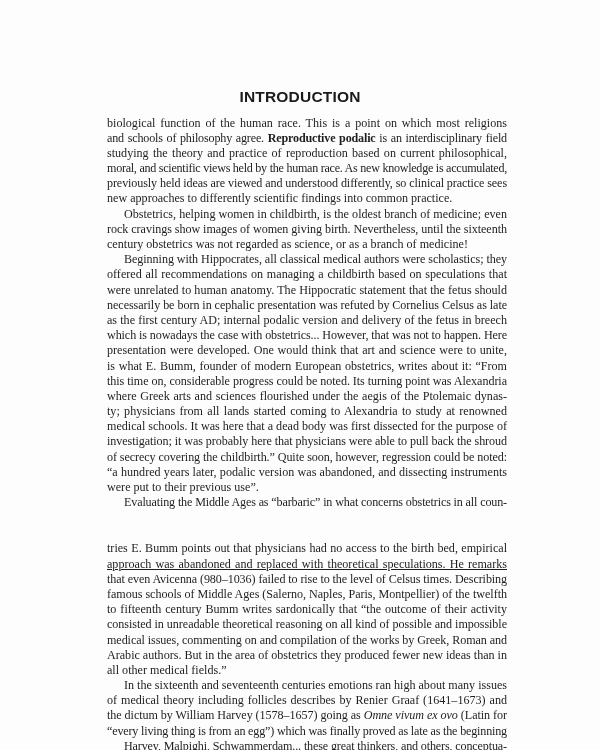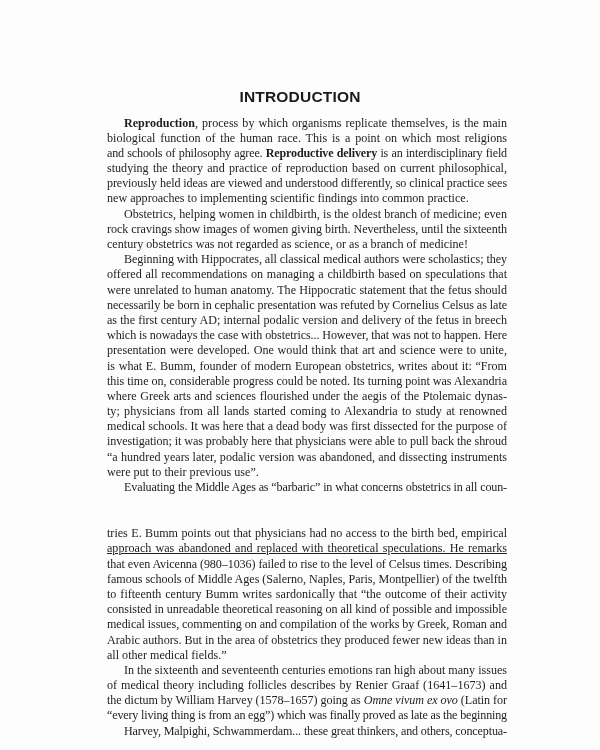--- a/index.html
+++ b/index.html
@@ -20,46 +20,47 @@
   b { font-weight: bold; }
   i { font-style: italic; }
 </style>
 </head>
 <body>
 
 <div class="page">
   <div class="title">INTRODUCTION</div>
   <div class="body-text" id="body-text">
       <div>
-        <span class="line indent" style="word-spacing: 0px;"><span style="white-space: nowrap;"><b>Reproduction</b>, process by which organisms replicate themselves, is the main</span></span>
         <span class="line" style="word-spacing: 0px;"><span style="white-space: nowrap;">biological function of the human race. This is a point on which most religions</span></span>
-        <span class="line" style="word-spacing: 0px;"><span style="white-space: nowrap; letter-spacing: -0.165737px;">and schools of philosophy agree. <b>Reproductive delivery</b> is an interdisciplinary field</span></span>
+        <span class="line" style="word-spacing: 0px;"><span style="white-space: nowrap; letter-spacing: -0.165737px;">and schools of philosophy agree. <b>Reproductive podalic</b> is an interdisciplinary field</span></span>
         <span class="line" style="word-spacing: 0px;"><span style="white-space: nowrap;">studying the theory and practice of reproduction based on current philosophical,</span></span>
+        <span class="line" style="word-spacing: 0px;"><span style="white-space: nowrap; letter-spacing: -0.267671px;">moral, and scientific views held by the human race. As new knowledge is accumulated,</span></span>
         <span class="line" style="word-spacing: 0px;"><span style="white-space: nowrap; letter-spacing: -0.101199px;">previously held ideas are viewed and understood differently, so clinical practice sees</span></span>
-        <span class="line last">new approaches to implementing scientific findings into common practice.</span>
+        <span class="line last">new approaches to differently scientific findings into common practice.</span>
       </div>
       <div>
         <span class="line indent" style="word-spacing: 0px;"><span style="white-space: nowrap;">Obstetrics, helping women in childbirth, is the oldest branch of medicine; even</span></span>
         <span class="line" style="word-spacing: 0px;"><span style="white-space: nowrap; letter-spacing: -0.0495427px;">rock cravings show images of women giving birth. Nevertheless, until the sixteenth</span></span>
         <span class="line last">century obstetrics was not regarded as science, or as a branch of medicine!</span>
       </div>
       <div>
         <span class="line indent" style="word-spacing: 0px;"><span style="white-space: nowrap; letter-spacing: -0.0570312px;">Beginning with Hippocrates, all classical medical authors were scholastics; they</span></span>
         <span class="line" style="word-spacing: 0px;"><span style="white-space: nowrap;">offered all recommendations on managing a childbirth based on speculations that</span></span>
         <span class="line" style="word-spacing: 0px;"><span style="white-space: nowrap;">were unrelated to human anatomy. The Hippocratic statement that the fetus should</span></span>
         <span class="line" style="word-spacing: 0px;"><span style="white-space: nowrap; letter-spacing: -0.0517113px;">necessarily be born in cephalic presentation was refuted by Cornelius Celsus as late</span></span>
         <span class="line" style="word-spacing: 0px;"><span style="white-space: nowrap;">as the first century AD; internal podalic version and delivery of the fetus in breech</span></span>
         <span class="line" style="word-spacing: 0px;"><span style="white-space: nowrap; letter-spacing: -0.095256px;">which is nowadays the case with obstetrics... However, that was not to happen. Here</span></span>
         <span class="line" style="word-spacing: 0px;"><span style="white-space: nowrap;">presentation were developed. One would think that art and science were to unite,</span></span>
         <span class="line" style="word-spacing: 0px;"><span style="white-space: nowrap;">is what E. Bumm, founder of modern European obstetrics, writes about it: “From</span></span>
         <span class="line" style="word-spacing: 0px;"><span style="white-space: nowrap; letter-spacing: -0.0522693px;">this time on, considerable progress could be noted. Its turning point was Alexandria</span></span>
         <span class="line" style="word-spacing: 0px;"><span style="white-space: nowrap;">where Greek arts and sciences flourished under the aegis of the Ptolemaic dynas-</span></span>
         <span class="line" style="word-spacing: 0px;"><span style="white-space: nowrap;">ty; physicians from all lands started coming to Alexandria to study at renowned</span></span>
         <span class="line" style="word-spacing: 0px;"><span style="white-space: nowrap; letter-spacing: -0.00390625px;">medical schools. It was here that a dead body was first dissected for the purpose of</span></span>
         <span class="line" style="word-spacing: 0px;"><span style="white-space: nowrap; letter-spacing: -0.0711397px;">investigation; it was probably here that physicians were able to pull back the shroud</span></span>
+        <span class="line" style="word-spacing: 0px;"><span style="white-space: nowrap; letter-spacing: -0.0859375px;">of secrecy covering the childbirth.” Quite soon, however, regression could be noted:</span></span>
         <span class="line" style="word-spacing: 0px;"><span style="white-space: nowrap;">“a hundred years later, podalic version was abandoned, and dissecting instruments</span></span>
         <span class="line last">were put to their previous use”.</span>
       </div>
       <div>
         <span class="line indent" style="word-spacing: 0px;"><span style="white-space: nowrap; letter-spacing: -0.139082px;">Evaluating the Middle Ages as “barbaric” in what concerns obstetrics in all coun-</span></span>
         <span class="line" style="word-spacing: 0px; margin-top: 31px;"><span style="white-space: nowrap;">tries E. Bumm points out that physicians had no access to the birth bed, empirical</span></span>
         <span class="line" style="word-spacing: 0px; text-decoration: underline;"><span style="white-space: nowrap;">approach was abandoned and replaced with theoretical speculations. He remarks</span></span>
         <span class="line" style="word-spacing: 0px;"><span style="white-space: nowrap; letter-spacing: -0.0961397px;">that even Avicenna (980–1036) failed to rise to the level of Celsus times. Describing</span></span>
         <span class="line" style="word-spacing: 0px;"><span style="white-space: nowrap; letter-spacing: -0.029154px;">famous schools of Middle Ages (Salerno, Naples, Paris, Montpellier) of the twelfth</span></span>
         <span class="line" style="word-spacing: 0px;"><span style="white-space: nowrap;">to fifteenth century Bumm writes sardonically that “the outcome of their activity</span></span>

